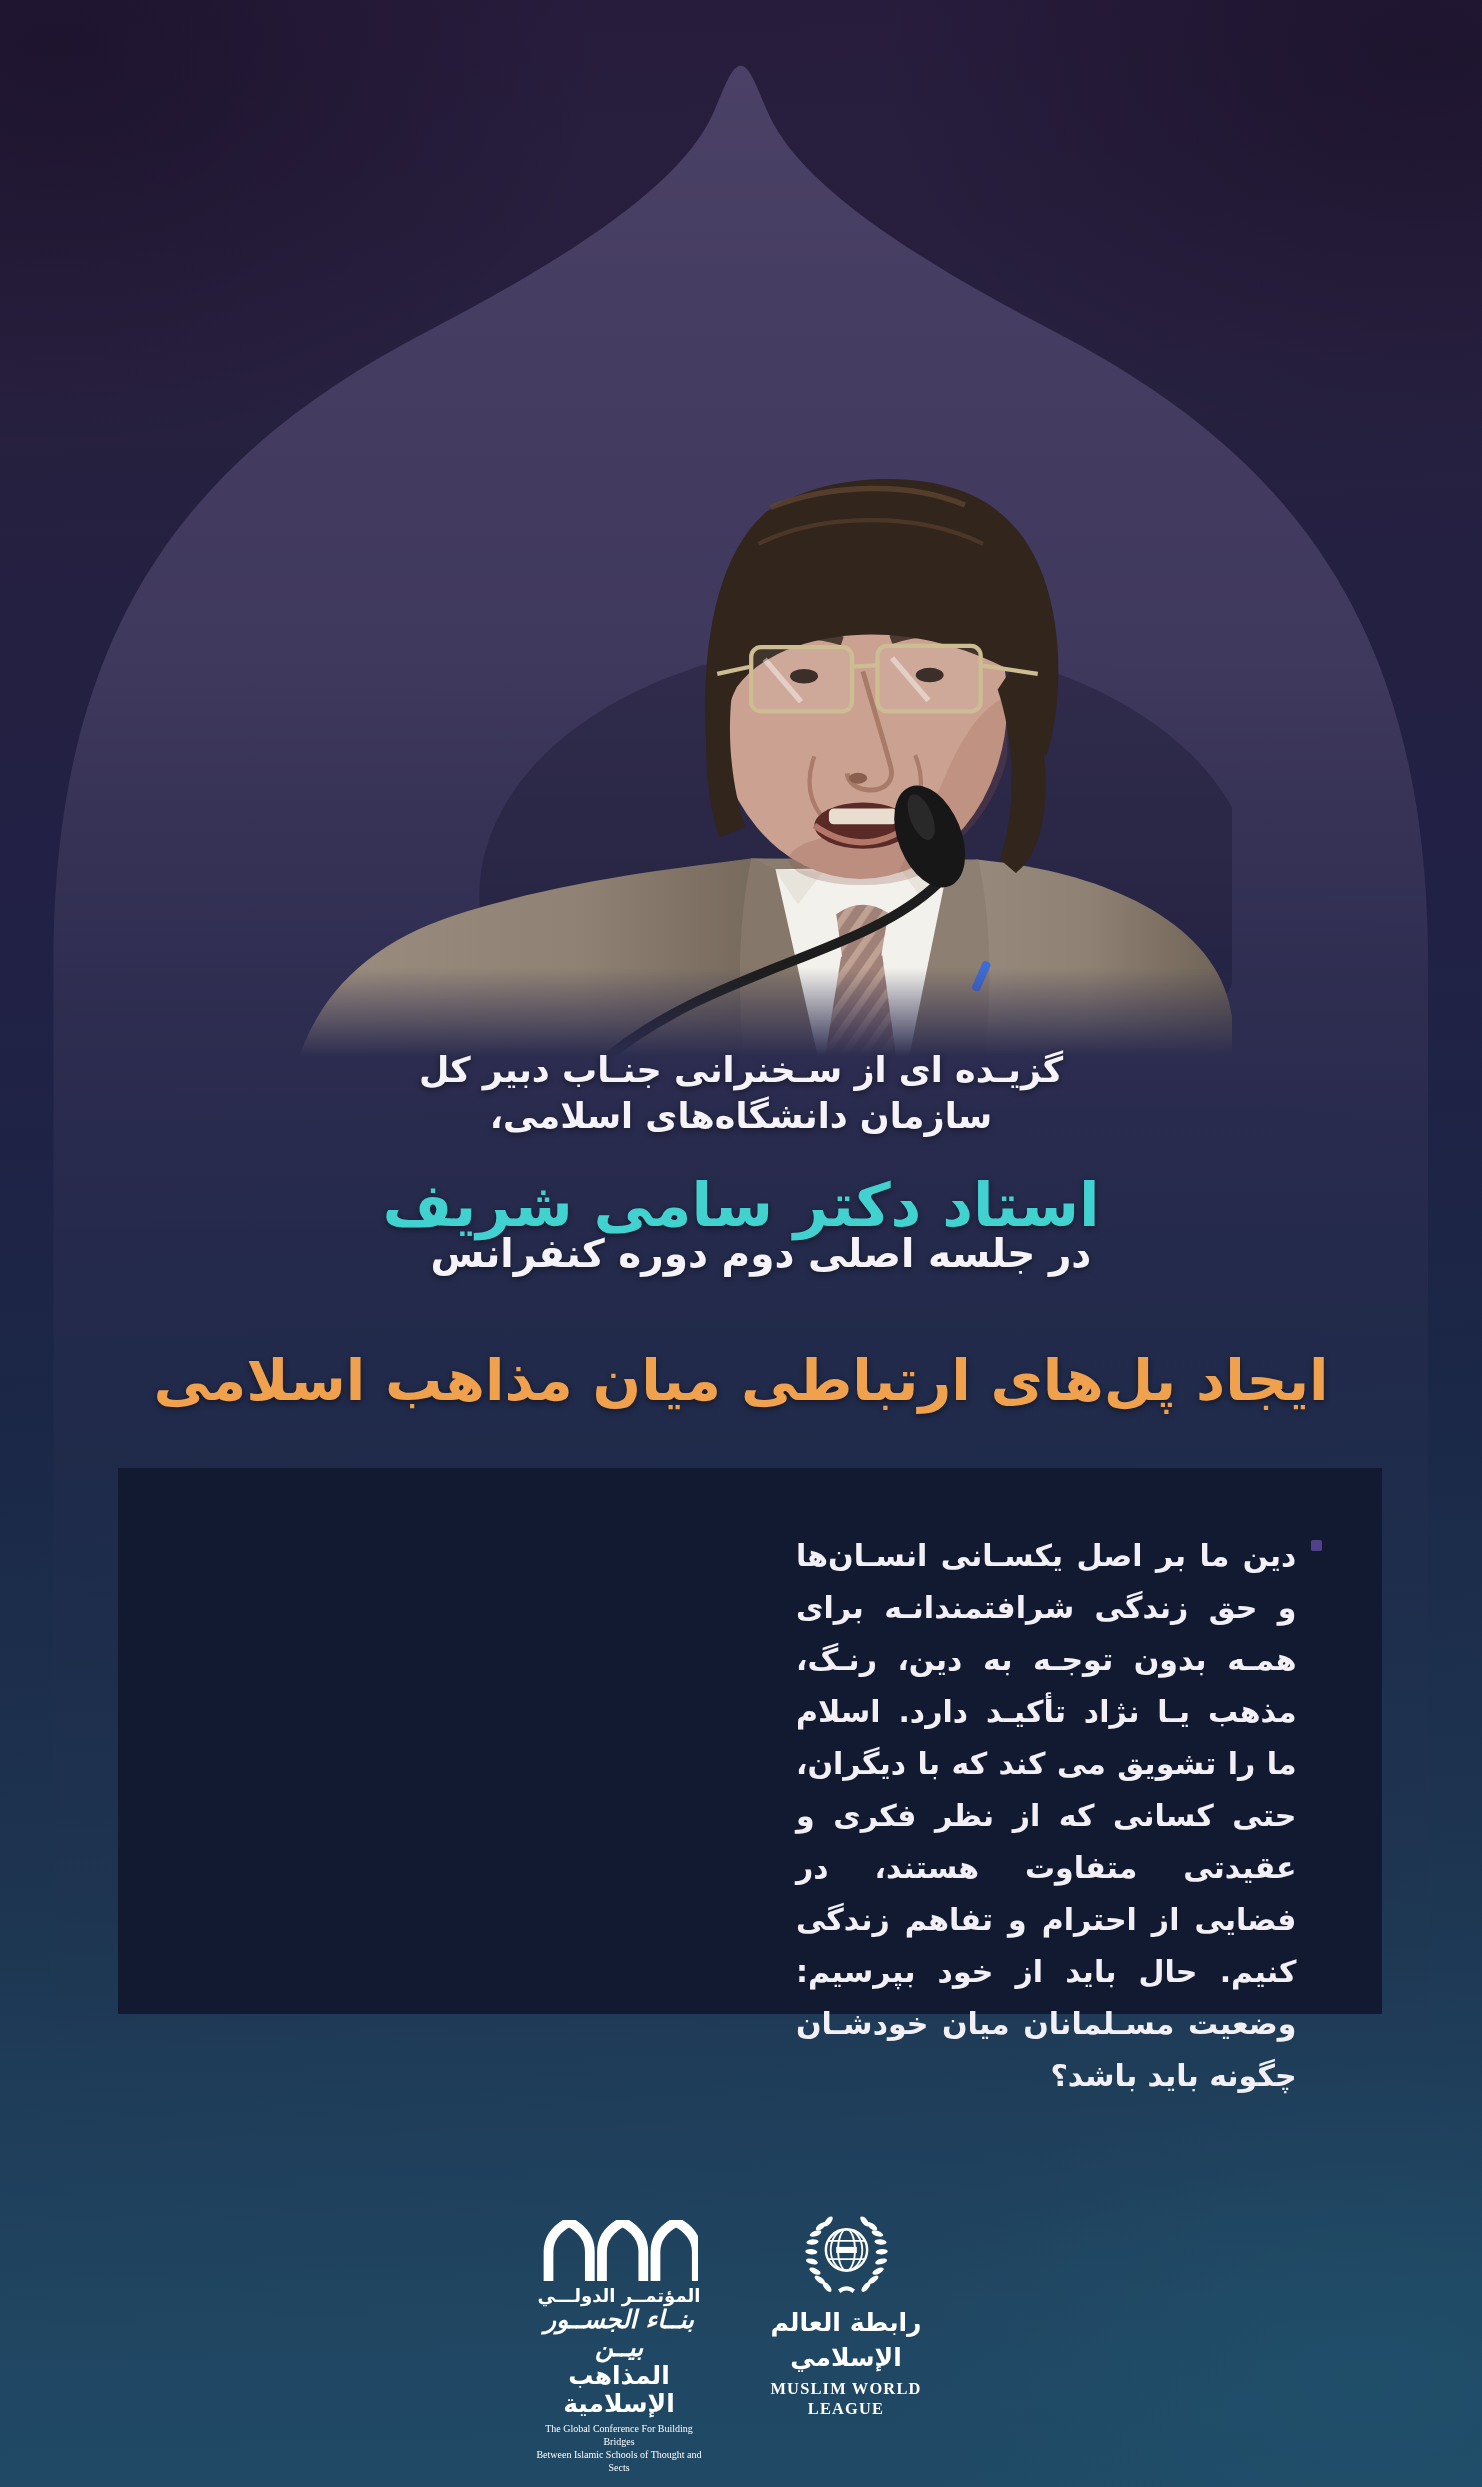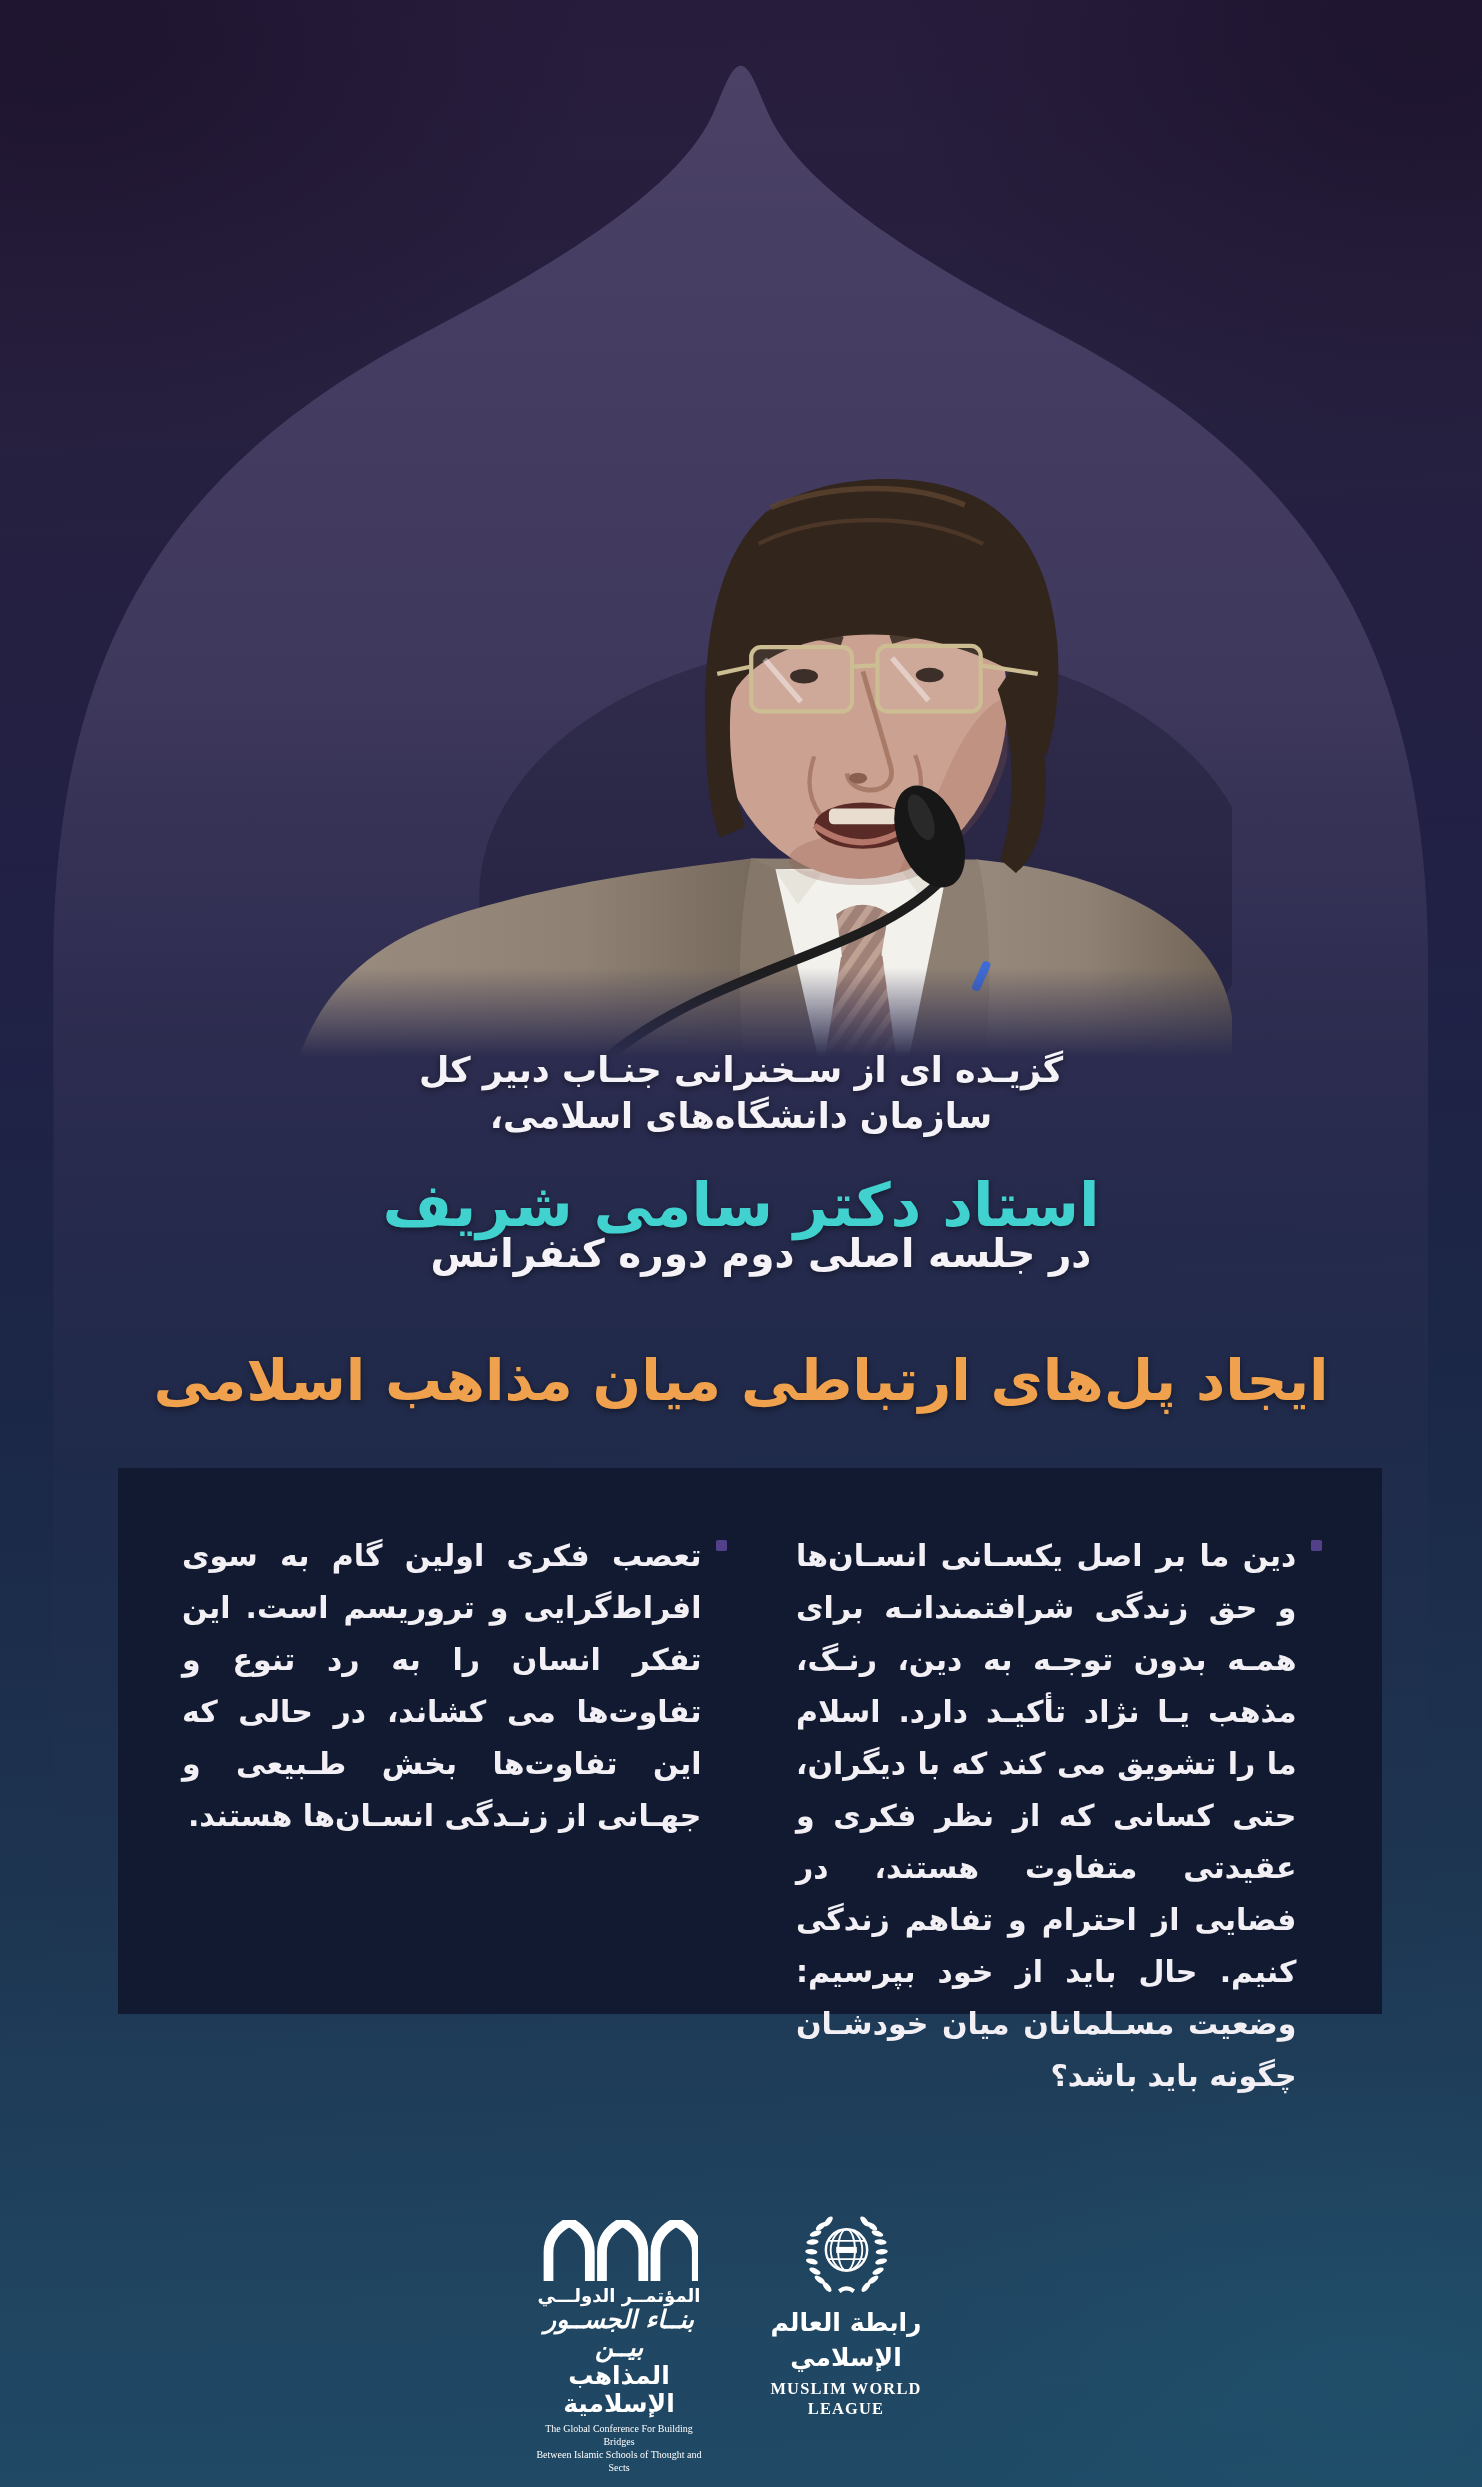--- a/index.html
+++ b/index.html
@@ -170,24 +170,20 @@
 <div class="txt intro-1">گزیـده ای از سـخنرانی جنـاب دبیر کل</div>
 <div class="txt intro-2">سازمان دانشگاه‌های اسلامی،</div>
 <div class="txt speaker">استاد دکتر سامی شریف</div>
 <div class="txt session">در جلسه اصلی دوم دوره کنفرانس</div>
 <div class="txt conf-title">ایجاد پل‌های ارتباطی میان مذاهب اسلامی</div>
 
 <div class="quote-panel">
   <div class="quote-col col-right">
     <span class="bullet"></span>
     <div class="quote-text">دین ما بر اصل یکسـانی انسـان‌ها و حق زندگی شرافتمندانـه برای همـه بدون توجـه به دین، رنـگ، مذهب یـا نژاد تأکیـد دارد. اسلام ما را تشویق می کند که با دیگران، حتی کسانی که از نظر فکری و عقیدتی متفاوت هستند، در فضایی از احترام و تفاهم زندگی کنیم. حال باید از خود بپرسیم: وضعیت مسـلمانان میان خودشـان چگونه باید باشد؟</div>
-  </div>
-  <div class="quote-col col-left">
-    <span class="bullet"></span>
-    <div class="quote-text">تعصب فکری اولین گام به سوی افراط‌گرایی و تروریسم است. این تفکر انسان را به رد تنوع و تفاوت‌ها می کشاند، در حالی که این تفاوت‌ها بخش طـبیعی و جهـانی از زنـدگی انسـان‌ها هستند.</div>
   </div>
 </div>
 
 <div class="conf-logo">
   <svg class="center-svg" width="158" height="61" viewBox="0 0 260 100">
     <g stroke="#ffffff" stroke-width="16" fill="none">
       <path d="M 14 100 L 14 52 C 14 30 27 14 48 3 C 69 14 82 30 82 52 L 82 100"></path>
       <path d="M 102 100 L 102 52 C 102 30 115 14 136 3 C 157 14 170 30 170 52 L 170 100"></path>
       <path d="M 190 100 L 190 52 C 190 30 203 14 224 3 C 245 14 258 30 258 52 L 258 100"></path>
     </g>

